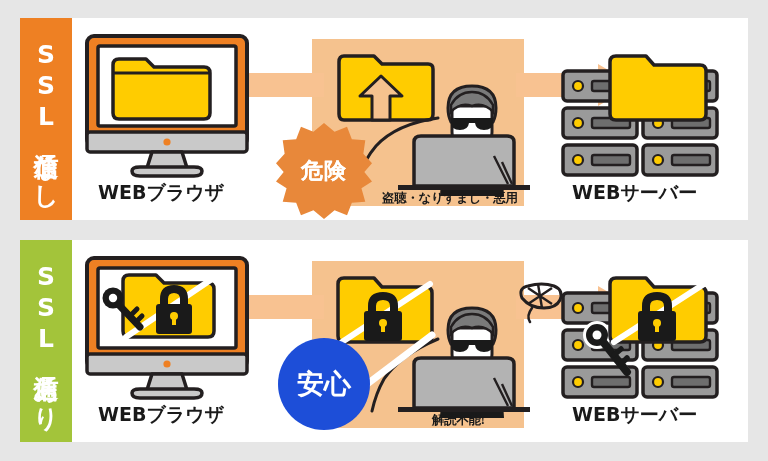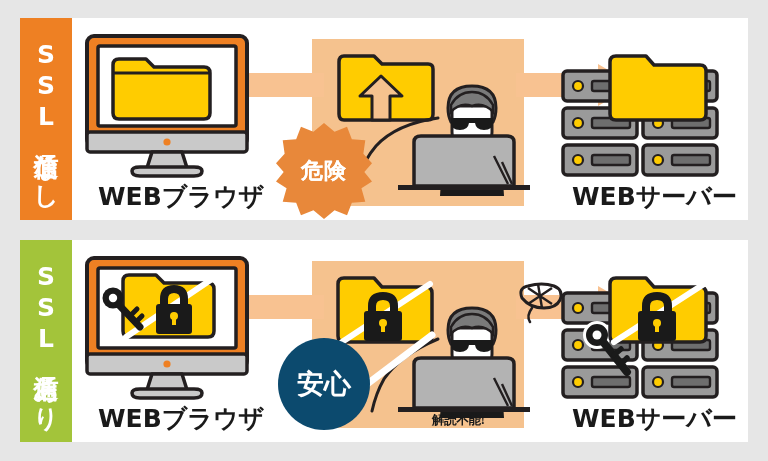--- a/index.html
+++ b/index.html
@@ -36,21 +36,21 @@
     letter-spacing:2px;
     line-height:1;
     white-space:nowrap;
     font-family:"DejaVu Sans","Liberation Sans",sans-serif;
   }
 
   .cap{
     position:absolute;
     font-weight:bold;
     color:#1a1a1a;
-    font-size:25px;
+    font-size:19px;
     white-space:nowrap;
     letter-spacing:0px;
   }
 
   .mid-box{
     position:absolute;
     background:#f5c28e;
   }
   .note{
     position:absolute;
@@ -77,21 +77,21 @@
       7% 18%, 21% 17%, 26% 4%, 39% 9%
     );
   }
   .badge-star .lbl{
     position:relative;z-index:2;color:#fff;font-weight:bold;font-size:22px;
     letter-spacing:1px;text-shadow:0 0 0 #fff;
   }
   .badge-circle{
     position:absolute;
     width:92px;height:92px;border-radius:50%;
-    background:#0c4a6e;
+    background:#1d4ed8;
     display:flex;align-items:center;justify-content:center;
     text-align:center;
   }
   .badge-circle .lbl{
     color:#fff;font-weight:bold;font-size:27px;line-height:0.95;
     letter-spacing:0px;
   }
   svg{display:block;overflow:visible;}
 </style>
 </head>
@@ -160,20 +160,21 @@
 
       <path d="M20 118 Q20 84 52 82 Q84 84 84 118 Z" fill="#1a1a1a"></path>
     </svg>
 
     <svg style="position:absolute;left:378px;top:112px;" width="132" height="70" viewBox="0 0 132 70">
       <path d="M16 12 Q16 6 23 6 H109 Q116 6 116 12 V56 H16 Z" fill="#b3b3b3" stroke="#231f20" stroke-width="3.5" stroke-linejoin="round"></path>
       <path d="M96 26 L110 54 M104 32 L114 54" stroke="#231f20" stroke-width="2.4" fill="none"></path>
       <rect x="0" y="55" width="132" height="5" fill="#231f20"></rect>
     </svg>
 
+    <div class="note" style="left:362px;top:172px;">盗聴・なりすまし・悪用</div>
 
     <div class="badge-star" style="left:256px;top:105px;">
       <span class="star-shape"></span>
       <span class="lbl">危険</span>
     </div>
 
     <svg style="position:absolute;left:540px;top:50px;" width="160" height="112" viewBox="0 0 160 112">
       <g stroke="#231f20" stroke-width="3.5" stroke-linejoin="round">
         <rect x="3" y="3" width="74" height="30" rx="4" fill="#9a9a9a"></rect>
         <rect x="83" y="3" width="74" height="30" rx="4" fill="#9a9a9a"></rect>

